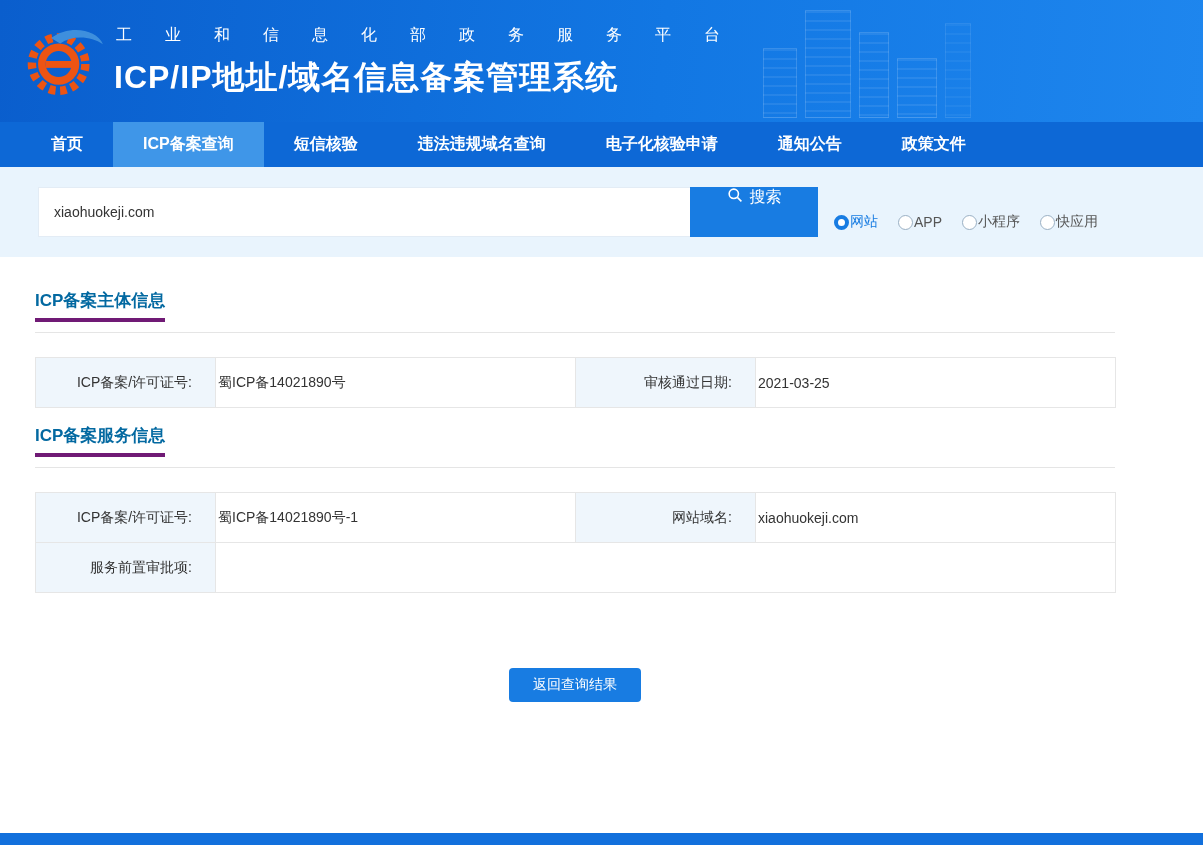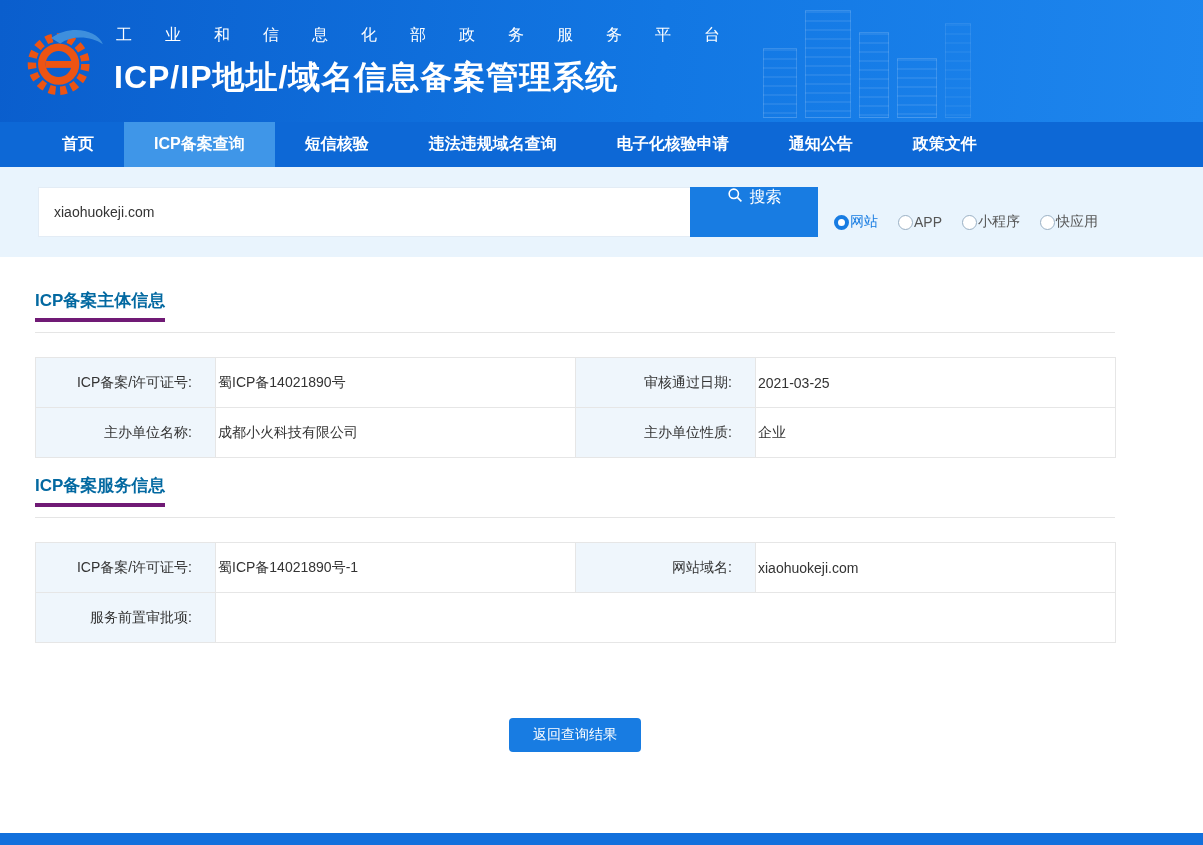--- a/index.html
+++ b/index.html
@@ -51,21 +51,21 @@
   .deco .b3 { width: 30px; height: 86px; }
   .deco .b4 { width: 40px; height: 60px; }
   .deco .b5 { width: 26px; height: 95px; opacity: .6; }
 
   
   .nav {
     height: 45px;
     background: #0d68d6;
     display: flex;
     align-items: stretch;
-    padding-left: 32px;
+    padding-left: 21px;
   }
   .nav a {
     display: flex; align-items: center;
     padding: 0 30px;
     color: #fff; font-size: 16px; font-weight: bold;
     text-decoration: none; white-space: nowrap;
     cursor: pointer;
   }
   .nav a.active { background: #3f96e8; }
 
@@ -226,26 +226,20 @@
         <col style="width:180px">
         <col style="width:360px">
       </colgroup>
     <tbody>
         <tr>
       <td class="lbl">ICP备案/许可证号:</td>
       <td class="val">蜀ICP备14021890号</td>
       <td class="lbl">审核通过日期:</td>
       <td class="val">2021-03-25</td>
     </tr>
-    <tr>
-      <td class="lbl">主办单位名称:</td>
-      <td class="val">成都小火科技有限公司</td>
-      <td class="lbl">主办单位性质:</td>
-      <td class="val">企业</td>
-    </tr>
   </tbody>
     </table>
 
   <div class="section-head" style="margin-top:16px;">
     <span class="section-title">ICP备案服务信息</span>
   </div>
 
   <table class="info">
     <colgroup>
         <col style="width:180px">

